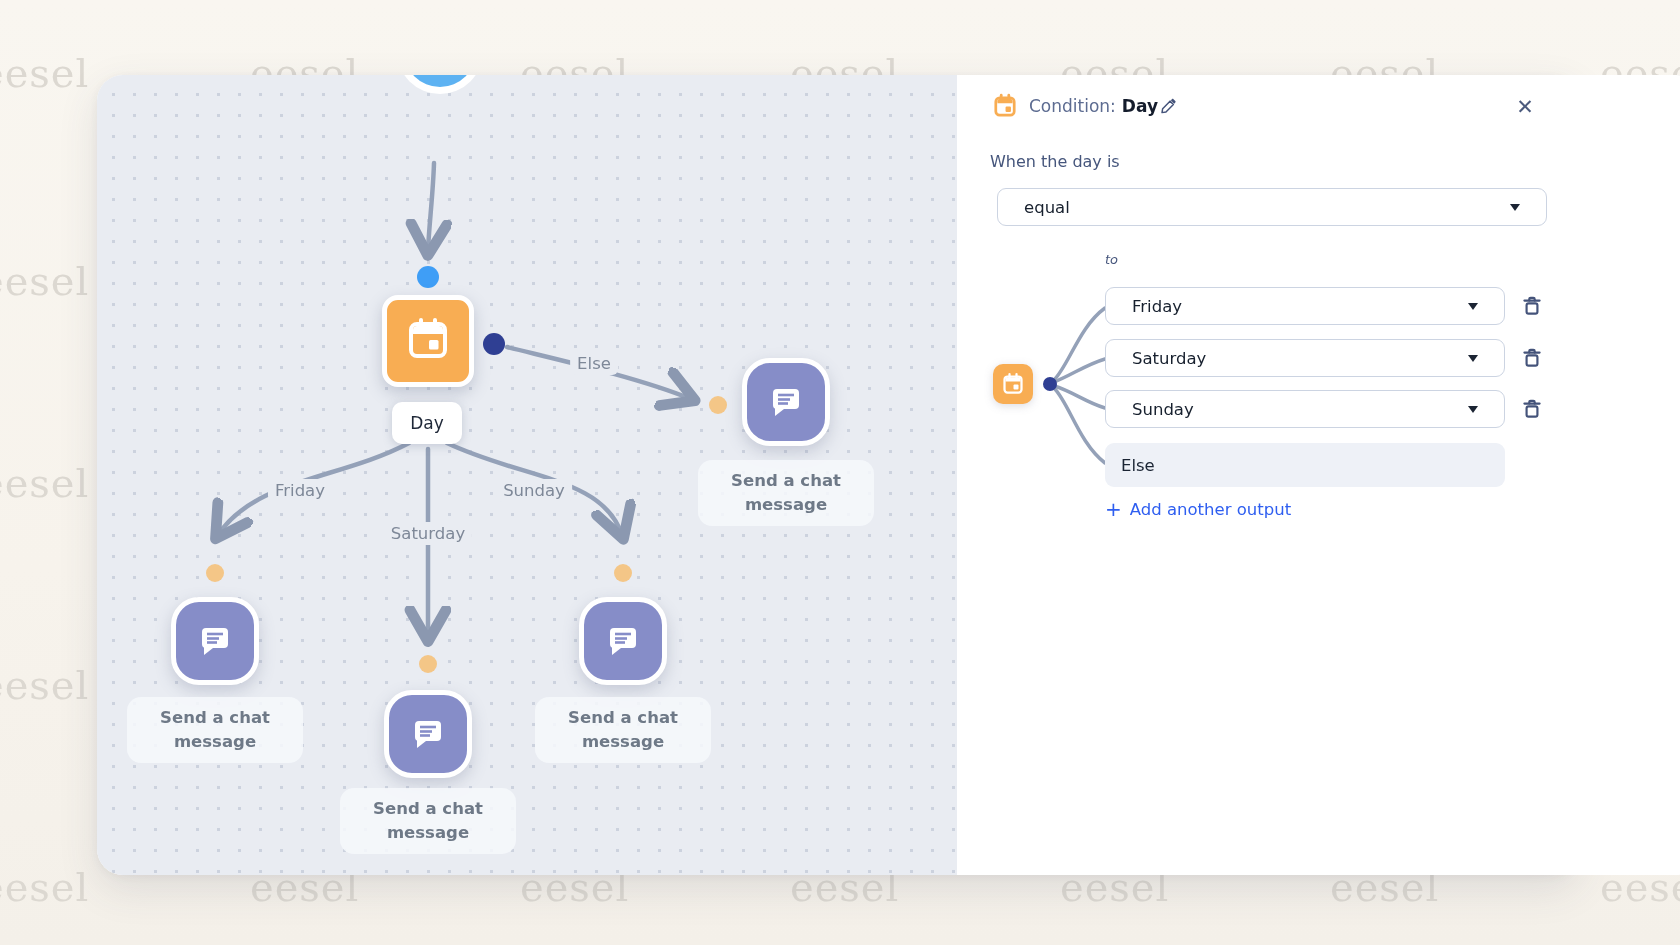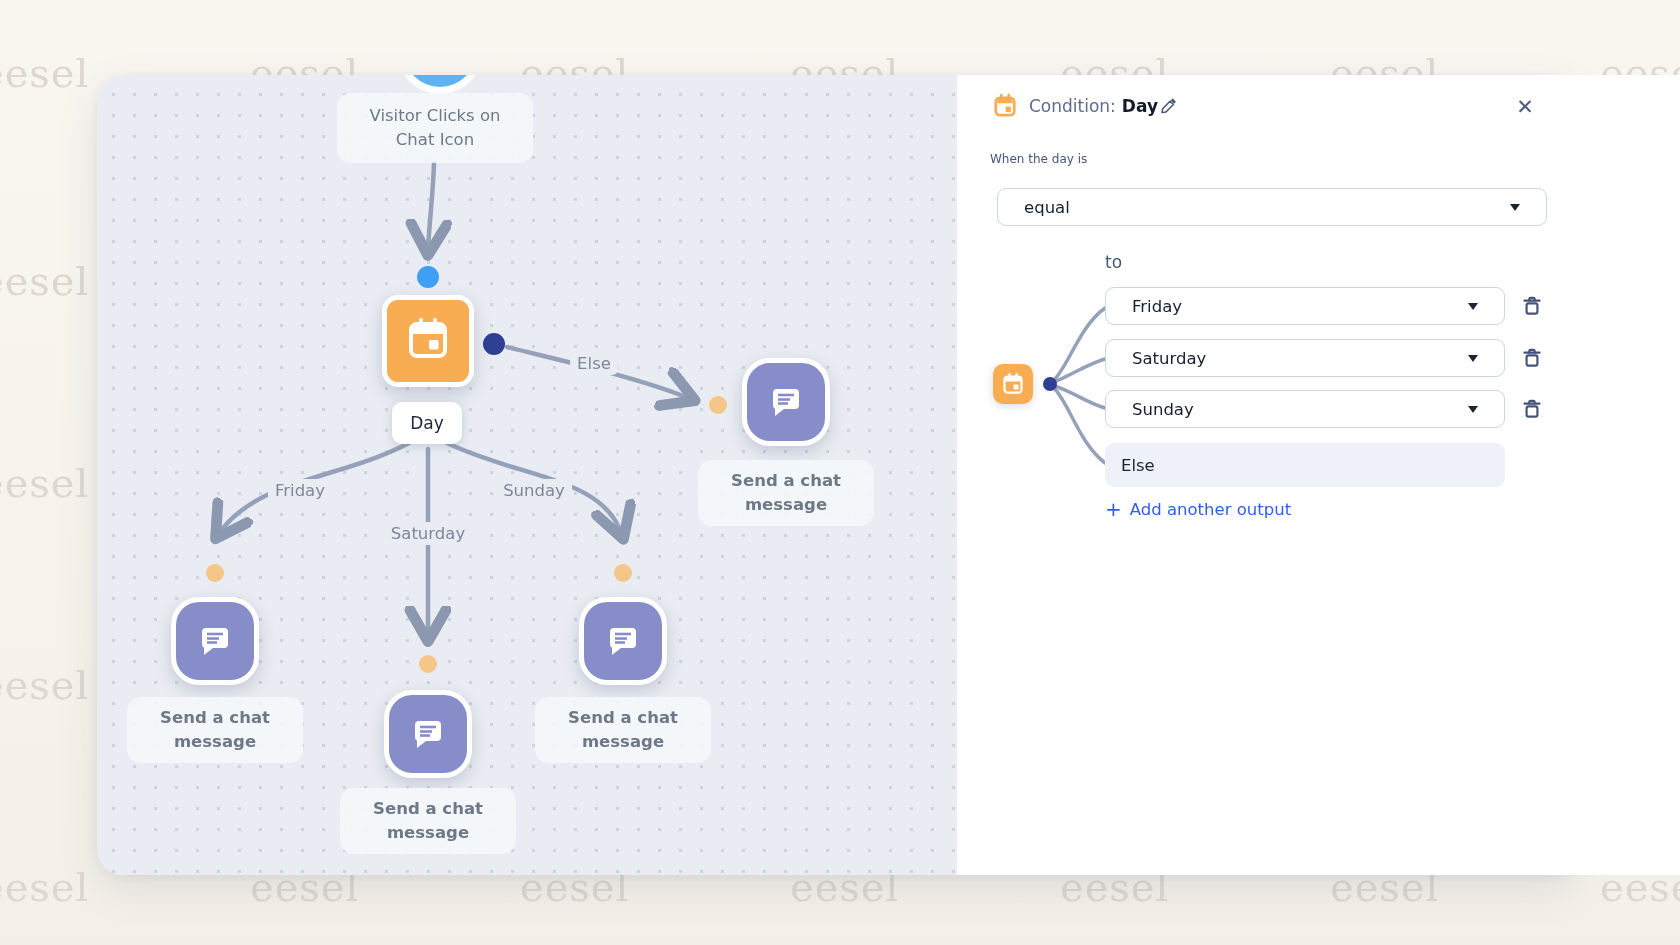--- a/index.html
+++ b/index.html
@@ -68,21 +68,21 @@
   
   .panel{position:absolute;left:860px;top:0;width:745px;height:800px;background:#ffffff;border-radius:0 26px 26px 0;}
   .panel-header-icon{position:absolute;left:35px;top:18px;width:26px;height:26px;}
   .panel-title{position:absolute;left:72px;top:21px;font-size:17px;color:#5d6c91;}
   .panel-title b{color:#141c2c;font-weight:600;margin-left:6px;}
   .pencil-btn{position:absolute;left:203px;top:20px;width:24px;height:24px;cursor:pointer;}
   .close-btn{
     position:absolute;left:552px;top:16px;width:32px;height:32px;cursor:pointer;
     display:flex;align-items:center;justify-content:center;color:#4c5b7e;font-size:21px;
   }
-  .field-label{position:absolute;font-size:12px;color:#46567c;}
+  .field-label{position:absolute;font-size:16px;color:#46567c;}
   .select-box{
     position:absolute;height:38px;border:1.5px solid #ccd4e2;border-radius:9px;background:#fff;
     box-sizing:border-box;display:flex;align-items:center;cursor:pointer;
     font-size:16.5px;color:#17202e;padding:0 26px;justify-content:space-between;
   }
   .caret{width:0;height:0;border-left:5.5px solid transparent;border-right:5.5px solid transparent;border-top:7px solid #1b2433;}
   .else-chip{
     position:absolute;left:148px;top:368px;width:400px;height:44px;background:#eef1f7;
     border-radius:9px;display:flex;align-items:center;padding:0 16px;box-sizing:border-box;
     font-size:16.5px;color:#1a2433;
@@ -155,21 +155,20 @@
       </defs>
       <g fill="none" stroke="#94a1b8" stroke-width="4.5" stroke-linecap="round">
         <path d="M 337,88 C 336,120 332,150 331,176" marker-end="url(#arr)"></path>
         <path d="M 410,272 C 458,284 540,302 594,324" marker-end="url(#arr)"></path>
         <path d="M 312,368 C 244,404 158,404 121,460" marker-end="url(#arr)"></path>
         <path d="M 331,374 L 331,562" marker-end="url(#arr)"></path>
         <path d="M 350,368 C 426,404 506,402 525,460" marker-end="url(#arr)"></path>
       </g>
     </svg>
 
-    <div class="node-label trigger-label">Visitor Clicks on Chat Icon</div>
 
     <div class="dot dot-blue"></div>
 
     <div class="day-node">
       <span>
         <svg width="48" height="48" viewBox="0 0 48 48">
           <rect x="7" y="9" width="34" height="32" rx="6" fill="none" stroke="#fff" stroke-width="4"></rect>
           <path d="M9 19 h30 v-4 a4 4 0 0 0 -4 -4 h-22 a4 4 0 0 0 -4 4 z" fill="#fff"></path>
           <line x1="17" y1="5" x2="17" y2="11" stroke="#fff" stroke-width="4" stroke-linecap="round"></line>
           <line x1="31" y1="5" x2="31" y2="11" stroke="#fff" stroke-width="4" stroke-linecap="round"></line>
@@ -255,21 +254,21 @@
     </span>
     <div class="close-btn">✕</div>
 
     <div class="field-label" style="left:33px;top:77px;">When the day is</div>
 
     <div class="select-box" style="left:40px;top:113px;width:550px;">
       <span>equal</span>
       <span class="caret"></span>
     </div>
 
-    <div class="field-label" style="left:148px;top:177px;font-size:17px;">to</div>
+    <div class="field-label" style="left:148px;top:177px;font-size:13px;font-style:italic;">to</div>
 
     <svg class="mini-tree" width="623" height="800" viewBox="0 0 623 800">
       <g fill="none" stroke="#94a1b8" stroke-width="3.5" stroke-linecap="round">
         <path d="M 97,305 C 112,290 122,252 148,233"></path>
         <path d="M 97,307 C 115,300 128,290 148,284"></path>
         <path d="M 97,311 C 115,316 128,327 148,333"></path>
         <path d="M 97,313 C 112,328 122,368 148,388"></path>
       </g>
     </svg>
 

